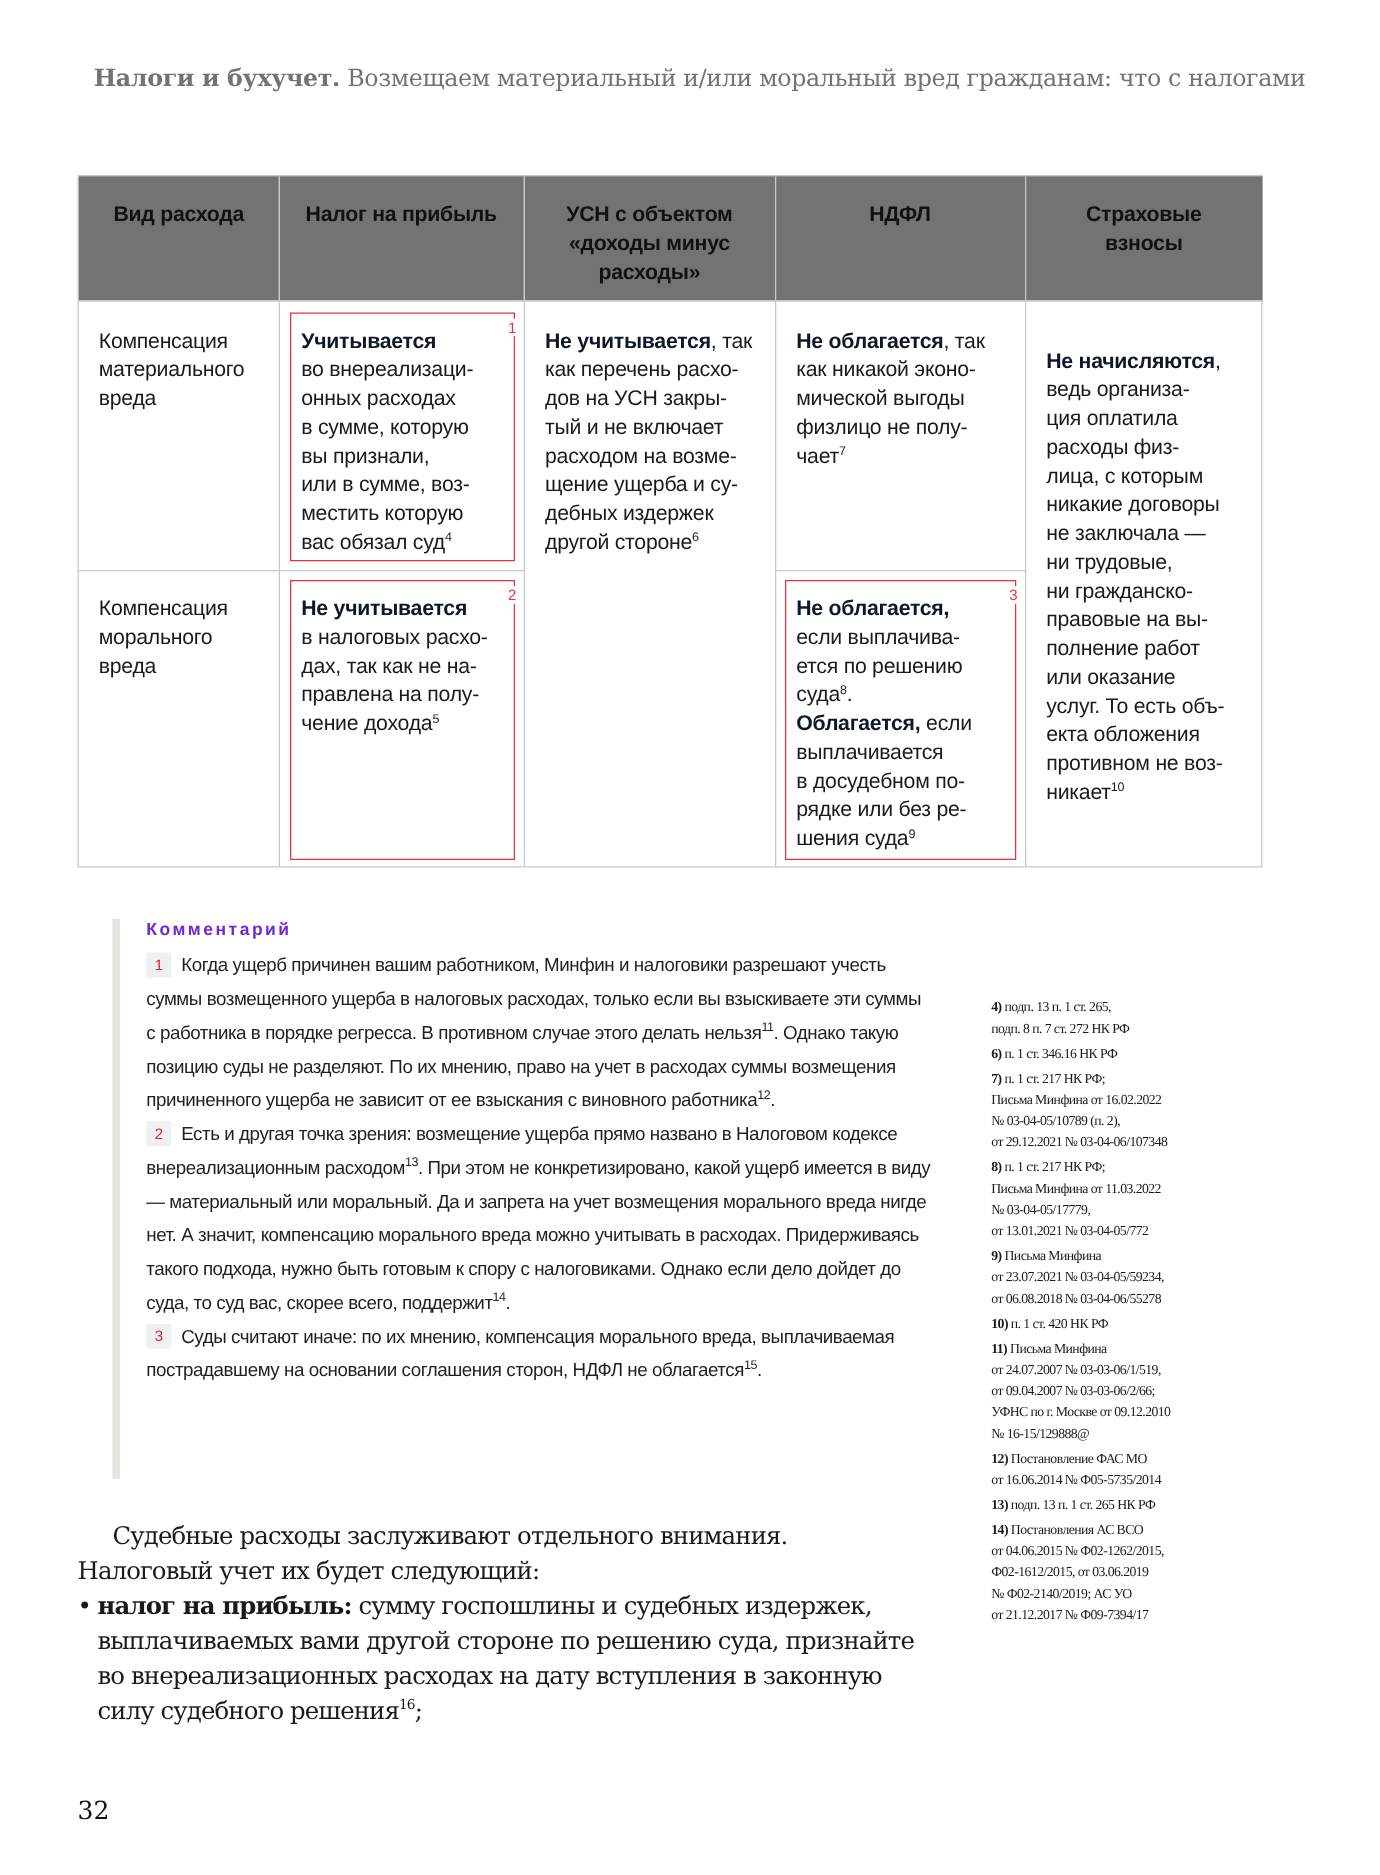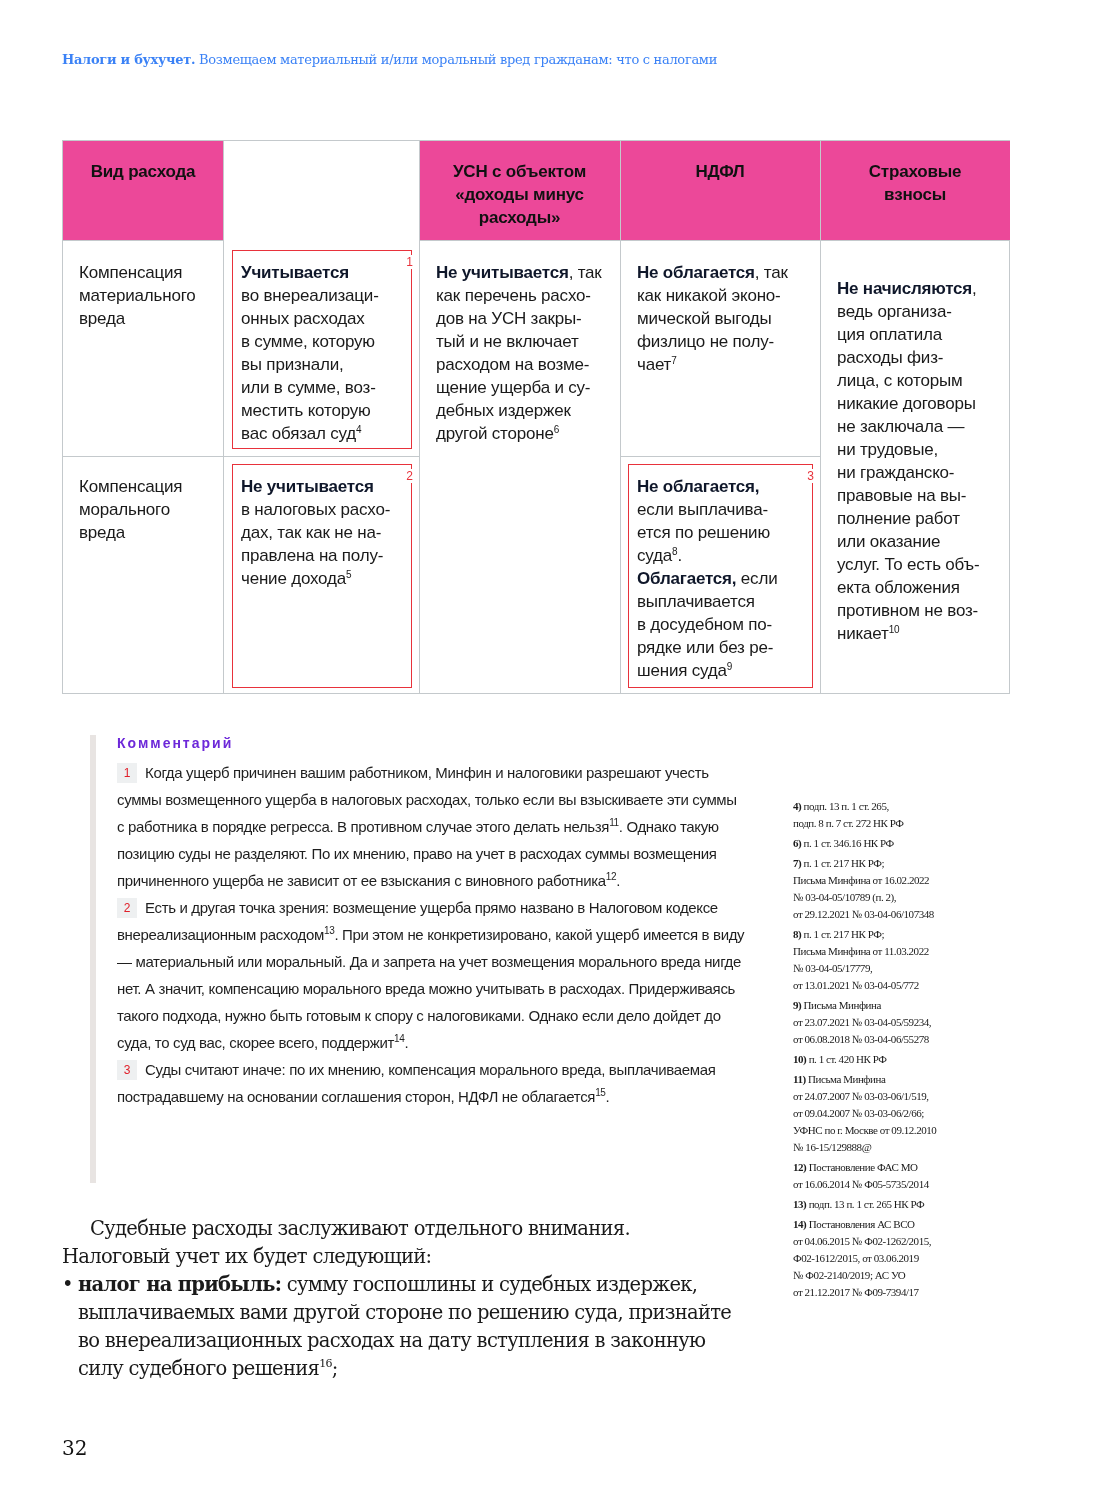--- a/index.html
+++ b/index.html
@@ -1,32 +1,32 @@
 <!DOCTYPE html>
 <html><head>
 <meta charset="utf-8">
 <style>
   html, body { margin: 0; padding: 0; background: #ffffff; }
   body { width: 1104px; height: 1500px; position: relative; overflow: hidden; color: #1a1a1a; }
 
   .running-head {
-    position: absolute; left: 62px; top: 52px;
-    font-family: "DejaVu Serif", serif; font-size: 13px; color: #3b82f6;
+    position: absolute; left: 75px; top: 52px;
+    font-family: "DejaVu Serif", serif; font-size: 19px; color: #737373;
     letter-spacing: -0.3px; white-space: nowrap;
   }
   .running-head .rh-bold { font-weight: bold; }
 
   
   .tbl {
     position: absolute; left: 62px; top: 140px; width: 948px; height: 554px;
     border: 1px solid #c4c9cc; box-sizing: border-box;
     font-family: "Liberation Sans", sans-serif;
   }
   .col { position: absolute; top: 0; bottom: 0; border-left: 1px solid #c4c9cc; box-sizing: border-box; }
-  .hdr { position: absolute; top: 0; height: 100px; background: #ec4899; box-sizing: border-box;
+  .hdr { position: absolute; top: 0; height: 100px; background: #737373; box-sizing: border-box;
          border-bottom: 1px solid #c4c9cc; font-weight: bold; font-size: 17px; line-height: 23px;
          text-align: center; padding-top: 19px; color: #111; letter-spacing: -0.2px; }
   .hline { position: absolute; height: 1px; background: #c4c9cc; }
 
   .cell { position: absolute; font-size: 17px; line-height: 23px; color: #1a1a1a; letter-spacing: -0.2px; }
   .cell b { font-weight: bold; color: #0f172a; }
   .cell sup, .cm sup { font-size: 10px; line-height: 0; vertical-align: 6px; }
 
   .redbox { position: absolute; border: 1.5px solid #e8323b; box-sizing: border-box; }
   .redbox .num { position: absolute; right: -3px; top: 4px; background: #fff; color: #e8323b;
@@ -67,20 +67,23 @@
 
 <div class="running-head">
   <span class="rh-bold">Налоги и бухучет.</span>
   <span>Возмещаем материальный и/или моральный вред гражданам: что с налогами</span>
 </div>
 
 <div class="tbl">
 
   <div class="hdr" style="left:0;width:160px;">
     <span>Вид расхода</span>
+  </div>
+  <div class="hdr" style="left:160px;width:196px;">
+    <span>Налог на прибыль</span>
   </div>
   <div class="hdr" style="left:557px;width:200px;">
     <span>НДФЛ</span>
   </div>
   <div class="hdr" style="left:356px;width:201px;">
     <div>УСН с объектом</div>
     <div>«доходы минус</div>
     <div>расходы»</div>
   </div>
   <div class="hdr" style="left:757px;width:190px;">

